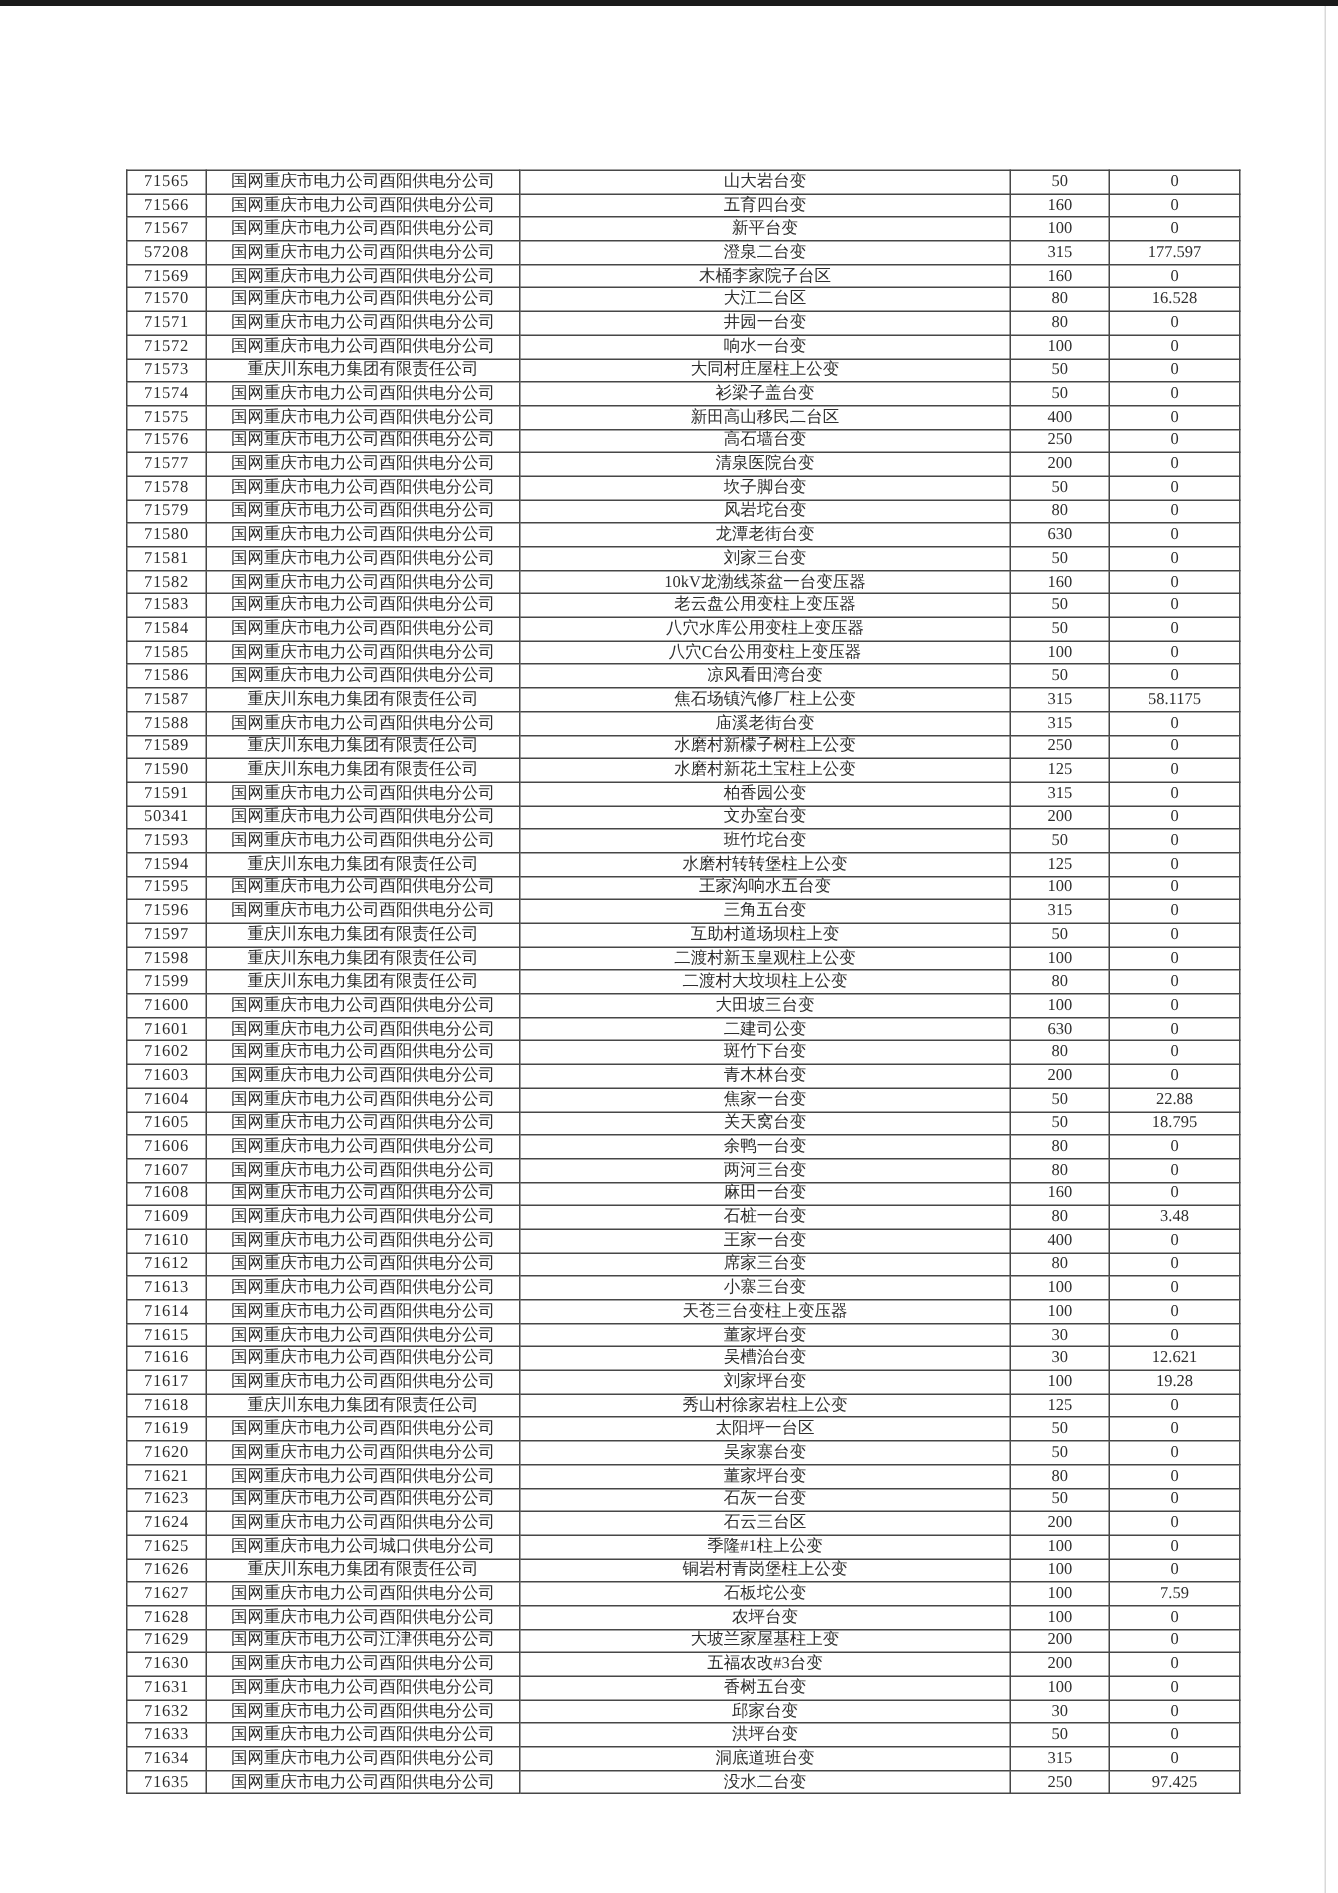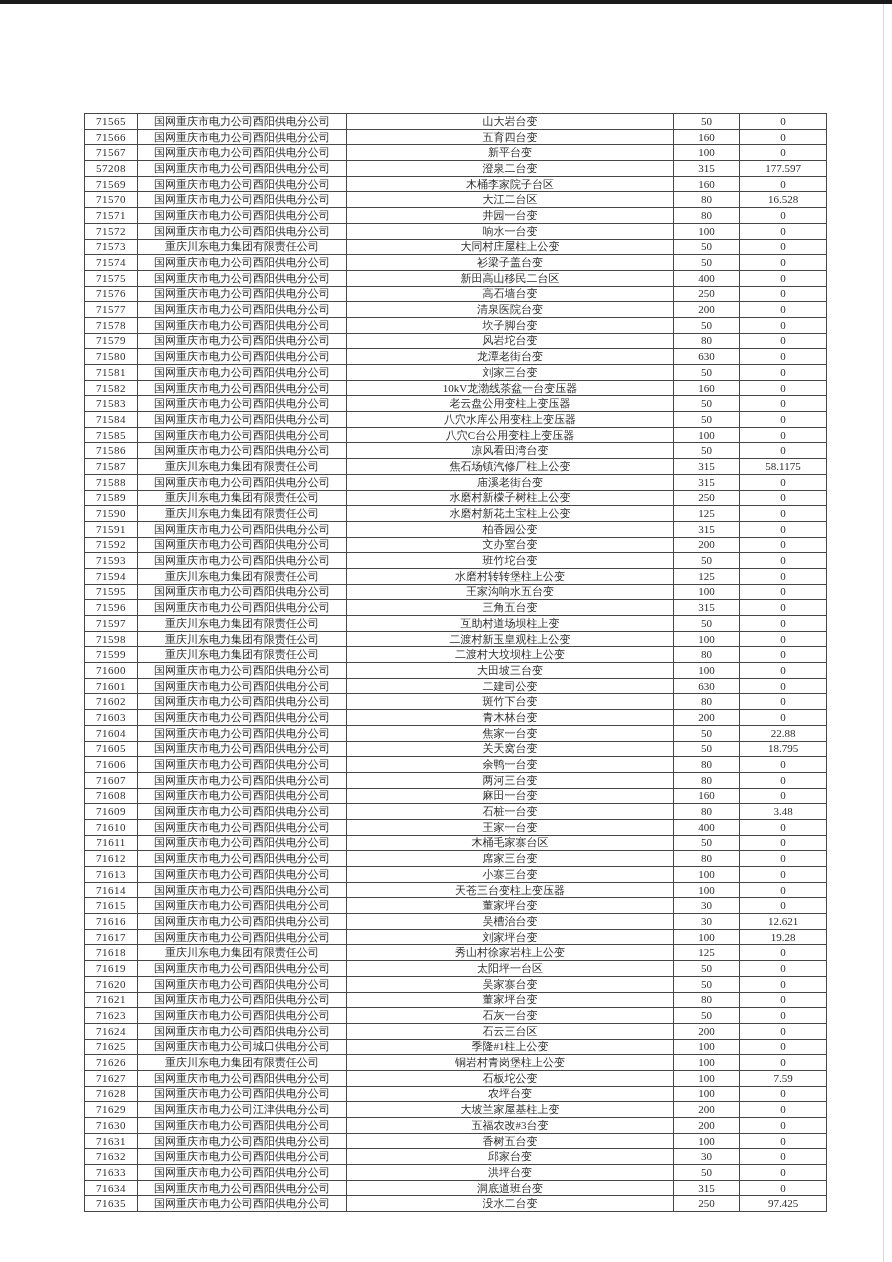--- a/index.html
+++ b/index.html
@@ -278,21 +278,21 @@
 
   <tr>
     <td class="c-id">71591</td>
     <td class="c-company">国网重庆市电力公司酉阳供电分公司</td>
     <td class="c-station">柏香园公变</td>
     <td class="c-capacity">315</td>
     <td class="c-metric">0</td>
   </tr>
 
   <tr>
-    <td class="c-id">71592</td>
+    <td class="c-id">50341</td>
     <td class="c-company">国网重庆市电力公司酉阳供电分公司</td>
     <td class="c-station">文办室台变</td>
     <td class="c-capacity">200</td>
     <td class="c-metric">0</td>
   </tr>
 
   <tr>
     <td class="c-id">71593</td>
     <td class="c-company">国网重庆市电力公司酉阳供电分公司</td>
     <td class="c-station">班竹坨台变</td>
@@ -429,27 +429,20 @@
   </tr>
 
   <tr>
     <td class="c-id">71610</td>
     <td class="c-company">国网重庆市电力公司酉阳供电分公司</td>
     <td class="c-station">王家一台变</td>
     <td class="c-capacity">400</td>
     <td class="c-metric">0</td>
   </tr>
 
-  <tr>
-    <td class="c-id">71611</td>
-    <td class="c-company">国网重庆市电力公司酉阳供电分公司</td>
-    <td class="c-station">木桶毛家寨台区</td>
-    <td class="c-capacity">50</td>
-    <td class="c-metric">0</td>
-  </tr>
 
   <tr>
     <td class="c-id">71612</td>
     <td class="c-company">国网重庆市电力公司酉阳供电分公司</td>
     <td class="c-station">席家三台变</td>
     <td class="c-capacity">80</td>
     <td class="c-metric">0</td>
   </tr>
 
   <tr>

